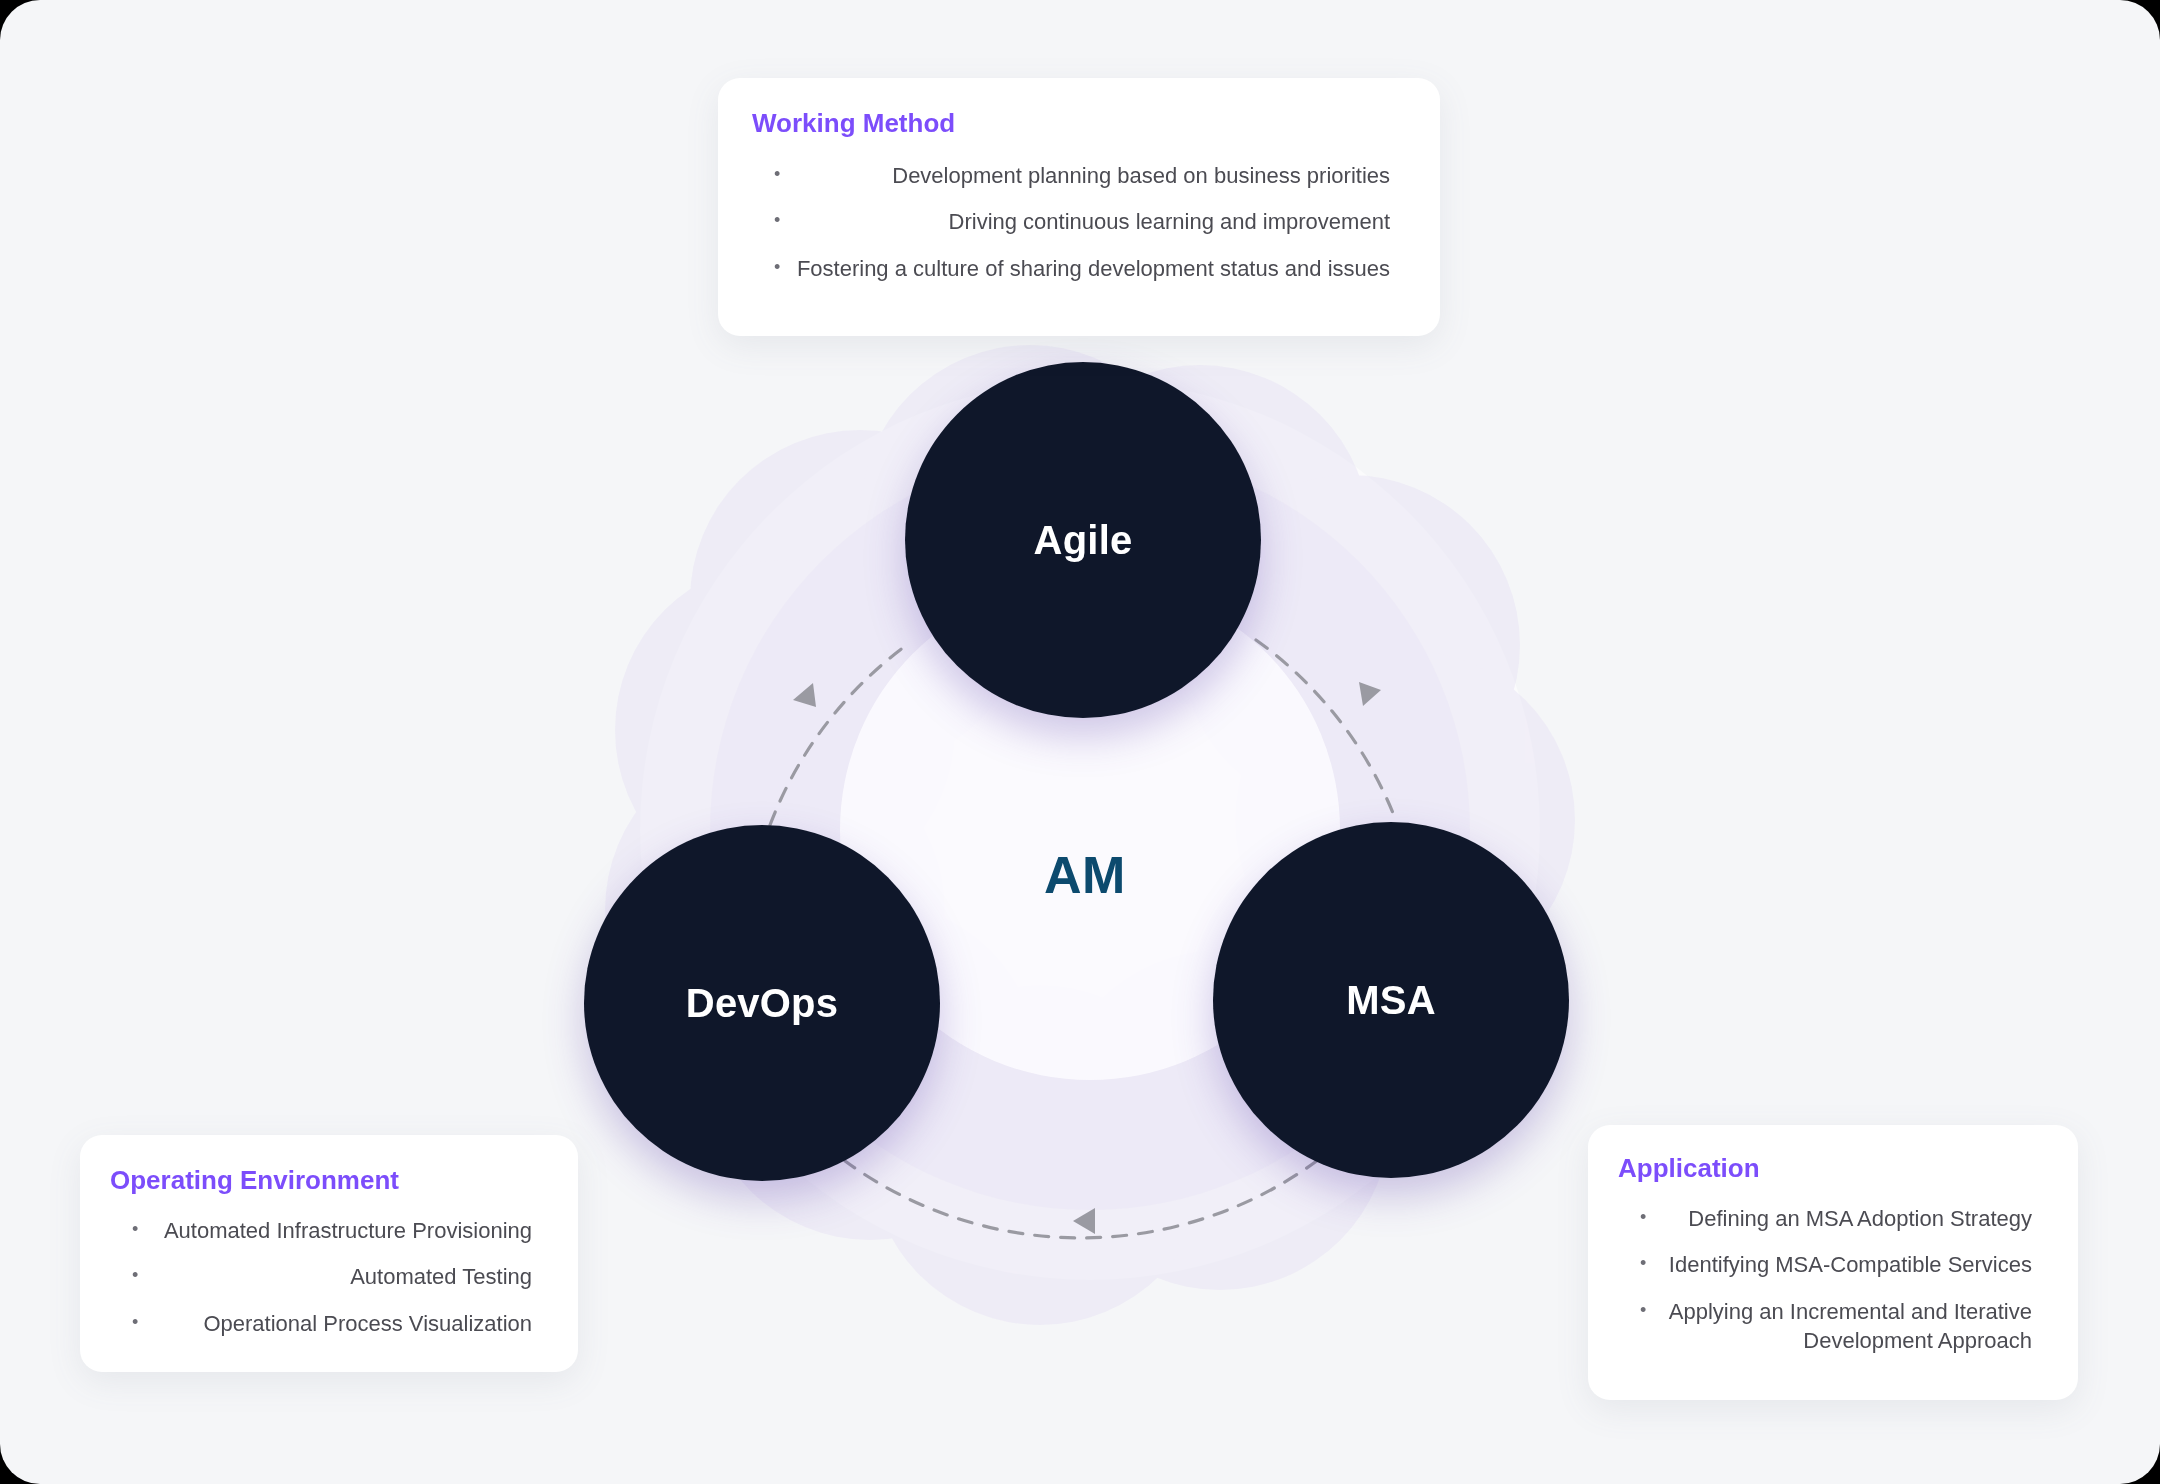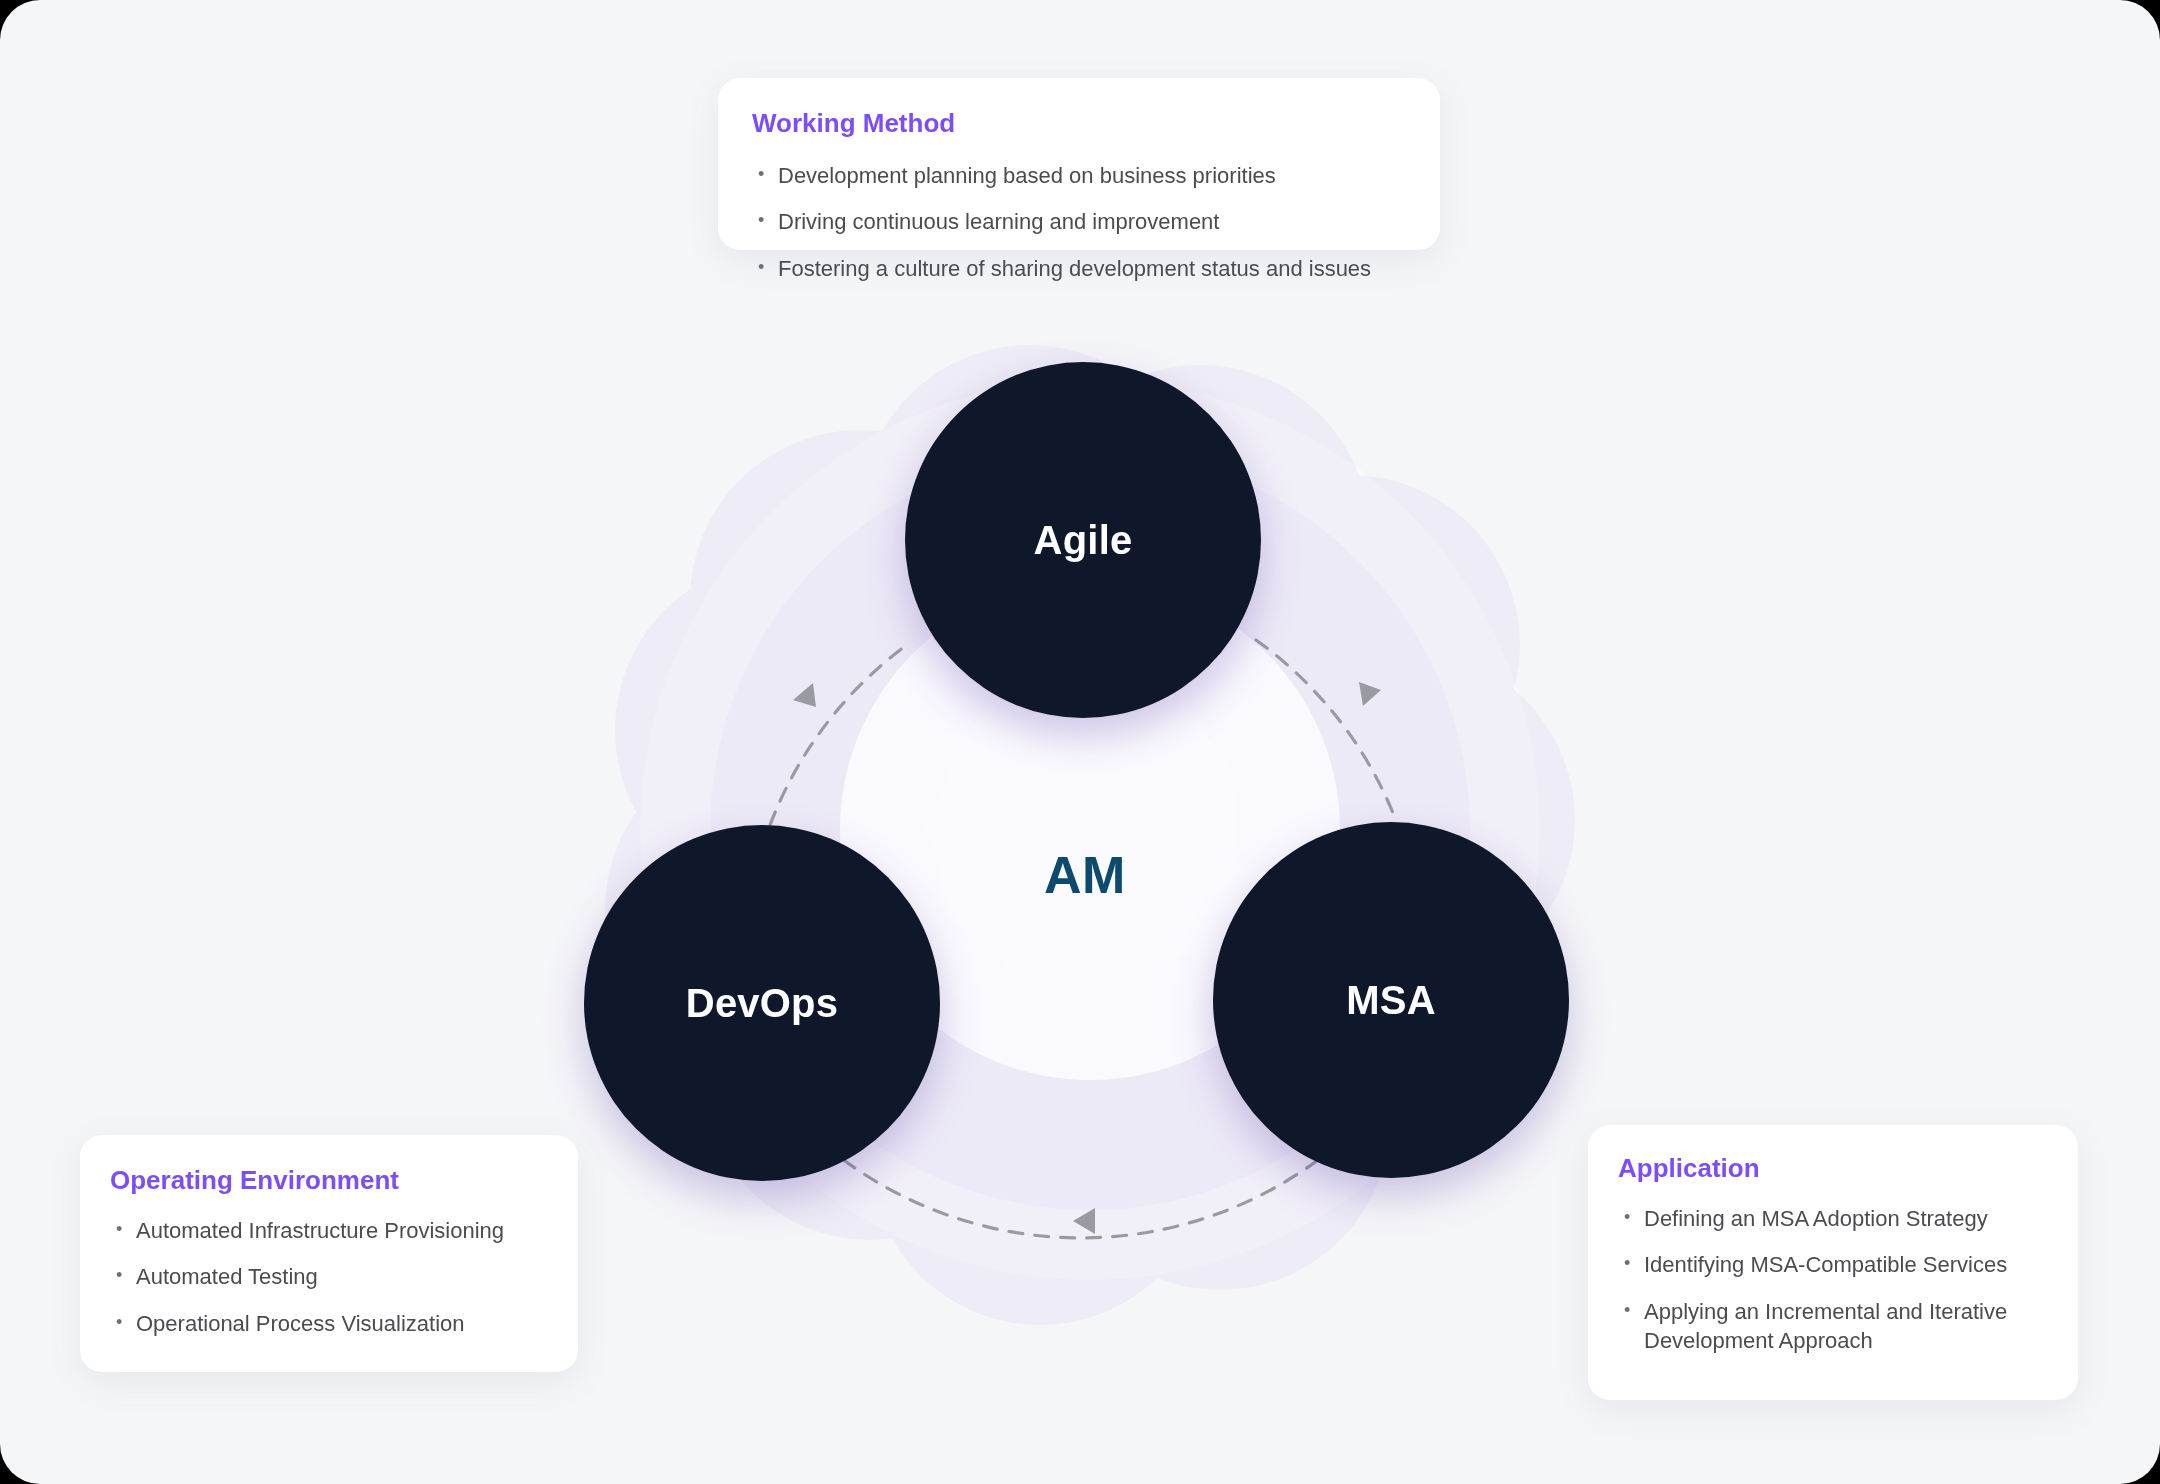--- a/index.html
+++ b/index.html
@@ -89,22 +89,23 @@
   }
   .card-title {
     color: #7C4DFB;
     font-size: 26px;
     font-weight: 700;
     line-height: 1.2;
     margin: 0;
   }
   .card-list {
     list-style: none;
-    margin: 0;
+    margin: 16px;
     padding: 0;
+    text-align: right;
   }
   .card-list li {
     position: relative;
     color: #4B4B52;
     font-size: 22px;
     line-height: 1.33;
     padding-left: 26px;
   }
   .card-list li::before {
     content: "\2022";
@@ -113,21 +114,21 @@
     top: 0;
     color: #6E6E76;
     font-size: 18px;
     line-height: 1.55;
   }
 
   #card-working-method {
     left: 718px;
     top: 78px;
     width: 722px;
-    height: 172px;
+    height: 258px;
     padding: 30px 34px 0 34px;
   }
   #card-working-method .card-title { margin-bottom: 22px; }
   #card-working-method .card-list li { margin-bottom: 17px; }
 
   #card-operating-environment {
     left: 80px;
     top: 1135px;
     width: 498px;
     height: 237px;

